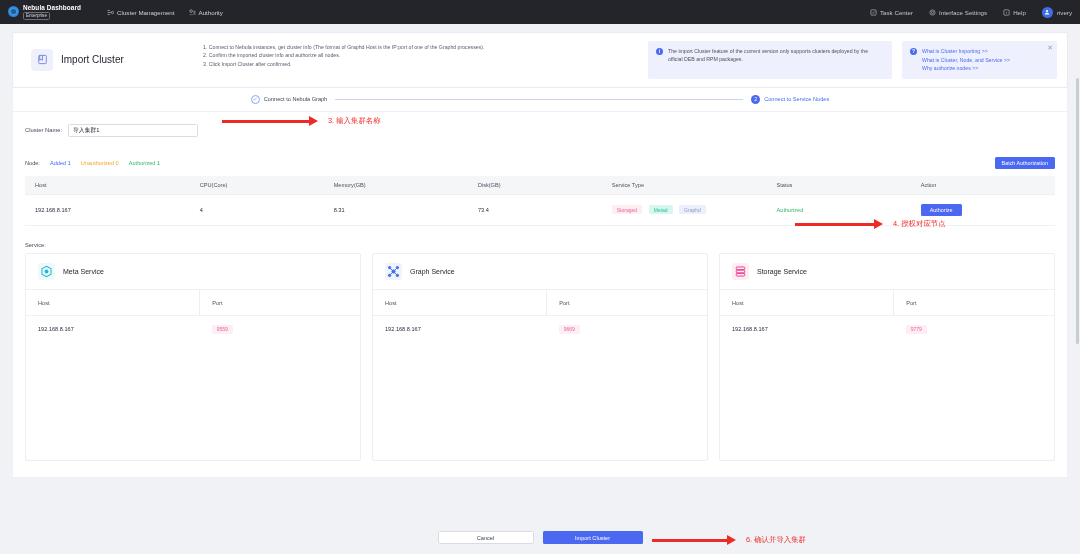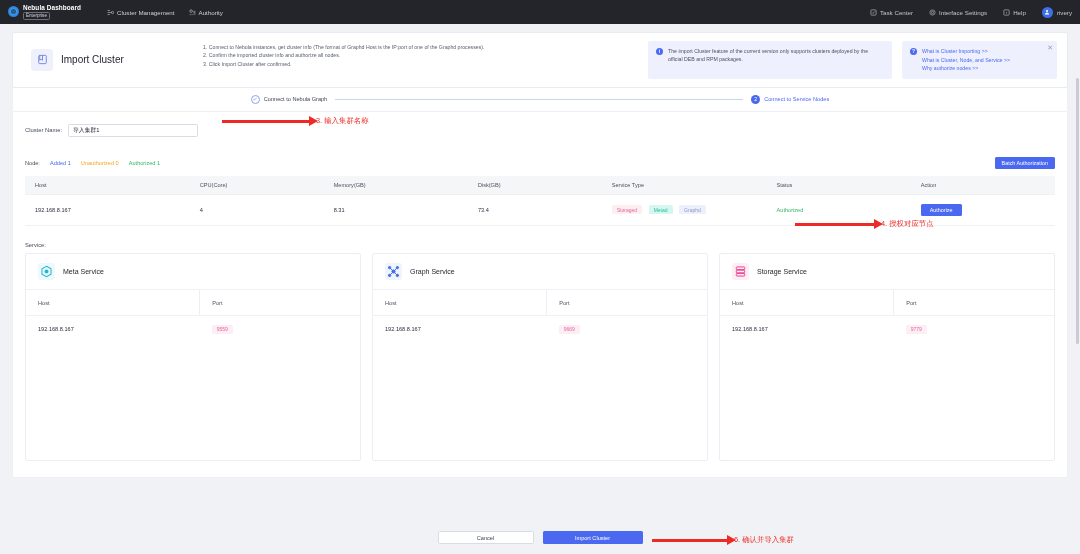--- a/index.html
+++ b/index.html
@@ -179,21 +179,21 @@
     font-size: 5.6px; color: #fff; cursor: pointer; font-family: "Liberation Sans", sans-serif;
   }
 
   
   .anno { position: absolute; display: flex; align-items: center; gap: 6px; pointer-events: none; }
   .anno .arrow { position: relative; height: 3px; background: #ee2a26; }
   .anno .arrow::after {
     content: ""; position: absolute; right: -8px; top: -4px;
     border-left: 9px solid #ee2a26; border-top: 5.5px solid transparent; border-bottom: 5.5px solid transparent;
   }
-  .anno .atxt { color: #ee2a26; font-size: 7.4px; white-space: nowrap; }
+  .anno .atxt { color: #ee2a26; font-size: 7.4px; margin-left: 12px; white-space: nowrap; }
 
   
   .scroll-hint { position: absolute; right: 1px; top: 78px; width: 3px; height: 266px; background: #c9ccd4; border-radius: 2px; }
 </style>
 </head>
 <body>
 
 <div class="page">
 
   <div class="navbar">

